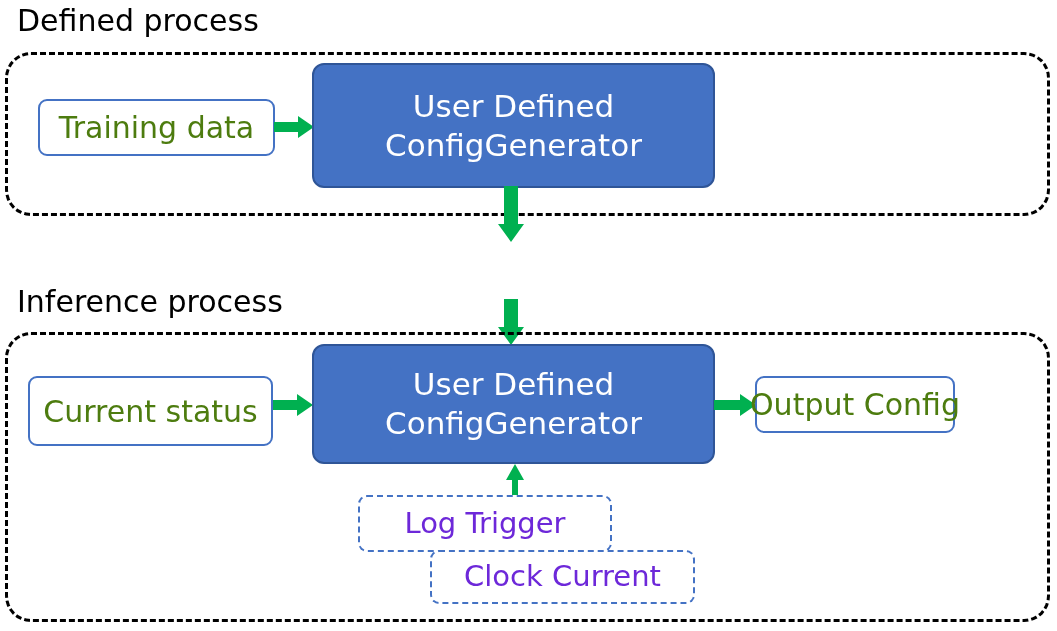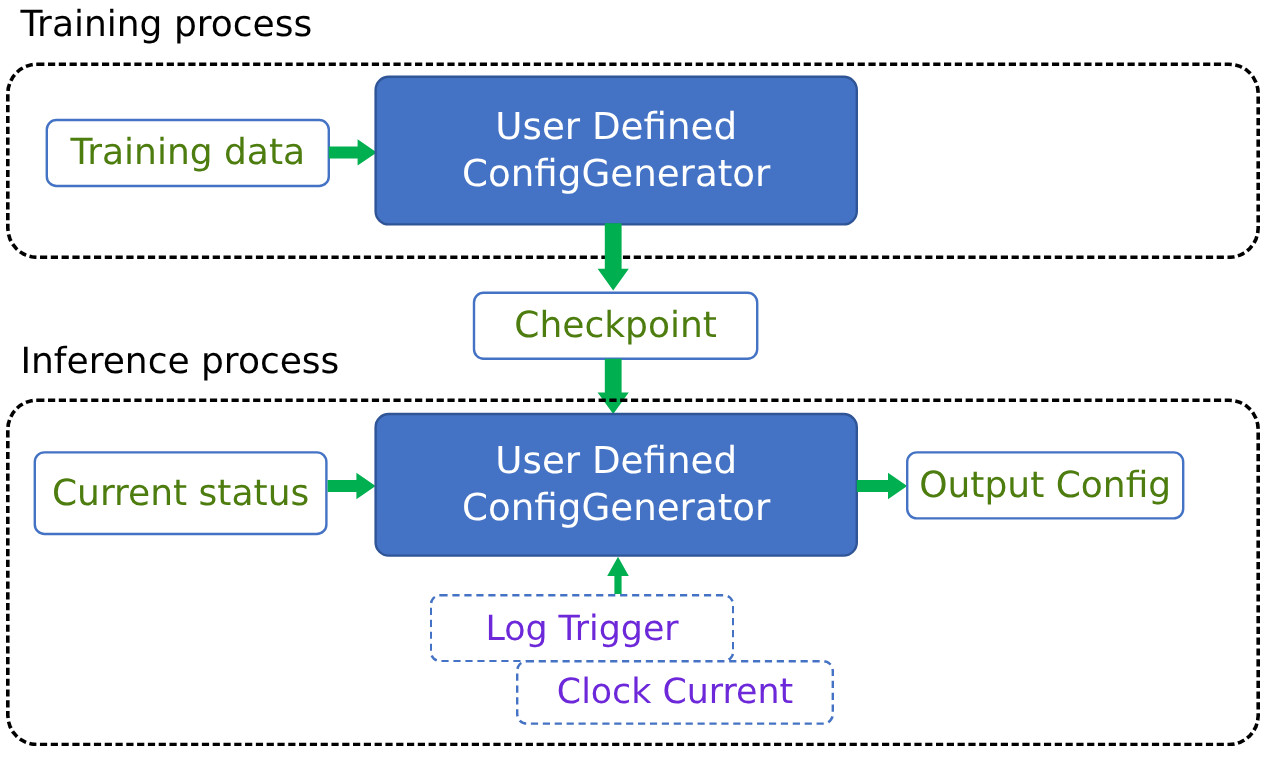--- a/index.html
+++ b/index.html
@@ -86,21 +86,21 @@
   .arrow {
     position: absolute;
   }
   .arrow svg { display: block; overflow: visible; }
 </style>
 </head>
 <body>
 
 <div id="canvas">
 
-  <div class="section-title" style="left:17px; top:4px;">Training process</div>
+  <div class="section-title" style="left:17px; top:4px;">Defined process</div>
 
   <div class="section-box" style="left:5px; top:52px; width:1045px; height:164px;"></div>
 
   <div class="node-box" style="left:38px; top:99px; width:237px; height:57px;">Training data</div>
 
   <div class="arrow" style="left:274px; top:113px;">
     <svg width="42" height="28" viewBox="0 0 42 28">
       <path d="M0 9 L24 9 L24 3 L40 14 L24 25 L24 19 L0 19 Z" fill="#00B050"></path>
     </svg>
   </div>
@@ -109,21 +109,20 @@
     <div>User Defined</div>
     <div>ConfigGenerator</div>
   </div>
 
   <div class="arrow" style="left:498px; top:186px;">
     <svg width="32" height="58" viewBox="0 0 32 58">
       <path d="M6 0 L20 0 L20 38 L26 38 L13 56 L0 38 L6 38 Z" fill="#00B050"></path>
     </svg>
   </div>
 
-  <div class="node-box" style="left:394px; top:243px; width:238px; height:57px;">Checkpoint</div>
 
   <div class="arrow" style="left:498px; top:299px;">
     <svg width="32" height="48" viewBox="0 0 32 48">
       <path d="M6 0 L20 0 L20 28 L26 28 L13 46 L0 28 L6 28 Z" fill="#00B050"></path>
     </svg>
   </div>
 
   <div class="section-title" style="left:17px; top:285px;">Inference process</div>
 
   <div class="section-box" style="left:5px; top:332px; width:1045px; height:290px;"></div>
@@ -140,21 +139,21 @@
     <div>User Defined</div>
     <div>ConfigGenerator</div>
   </div>
 
   <div class="arrow" style="left:714px; top:391px;">
     <svg width="44" height="28" viewBox="0 0 44 28">
       <path d="M0 9 L26 9 L26 3 L42 14 L26 25 L26 19 L0 19 Z" fill="#00B050"></path>
     </svg>
   </div>
 
-  <div class="node-box" style="left:755px; top:376px; width:232px; height:57px;">Output Config</div>
+  <div class="node-box" style="left:755px; top:376px; width:200px; height:57px;">Output Config</div>
 
   <div class="arrow" style="left:500px; top:463px;">
     <svg width="30" height="38" viewBox="0 0 30 38">
       <path d="M12 38 L12 17 L6 17 L15 1 L24 17 L18 17 L18 38 Z" fill="#00B050"></path>
     </svg>
   </div>
 
   <div class="trigger-box" style="left:358px; top:495px; width:254px; height:57px;">Log Trigger</div>
 
   <div class="trigger-box" style="left:430px; top:550px; width:265px; height:54px;">Clock Current</div>

